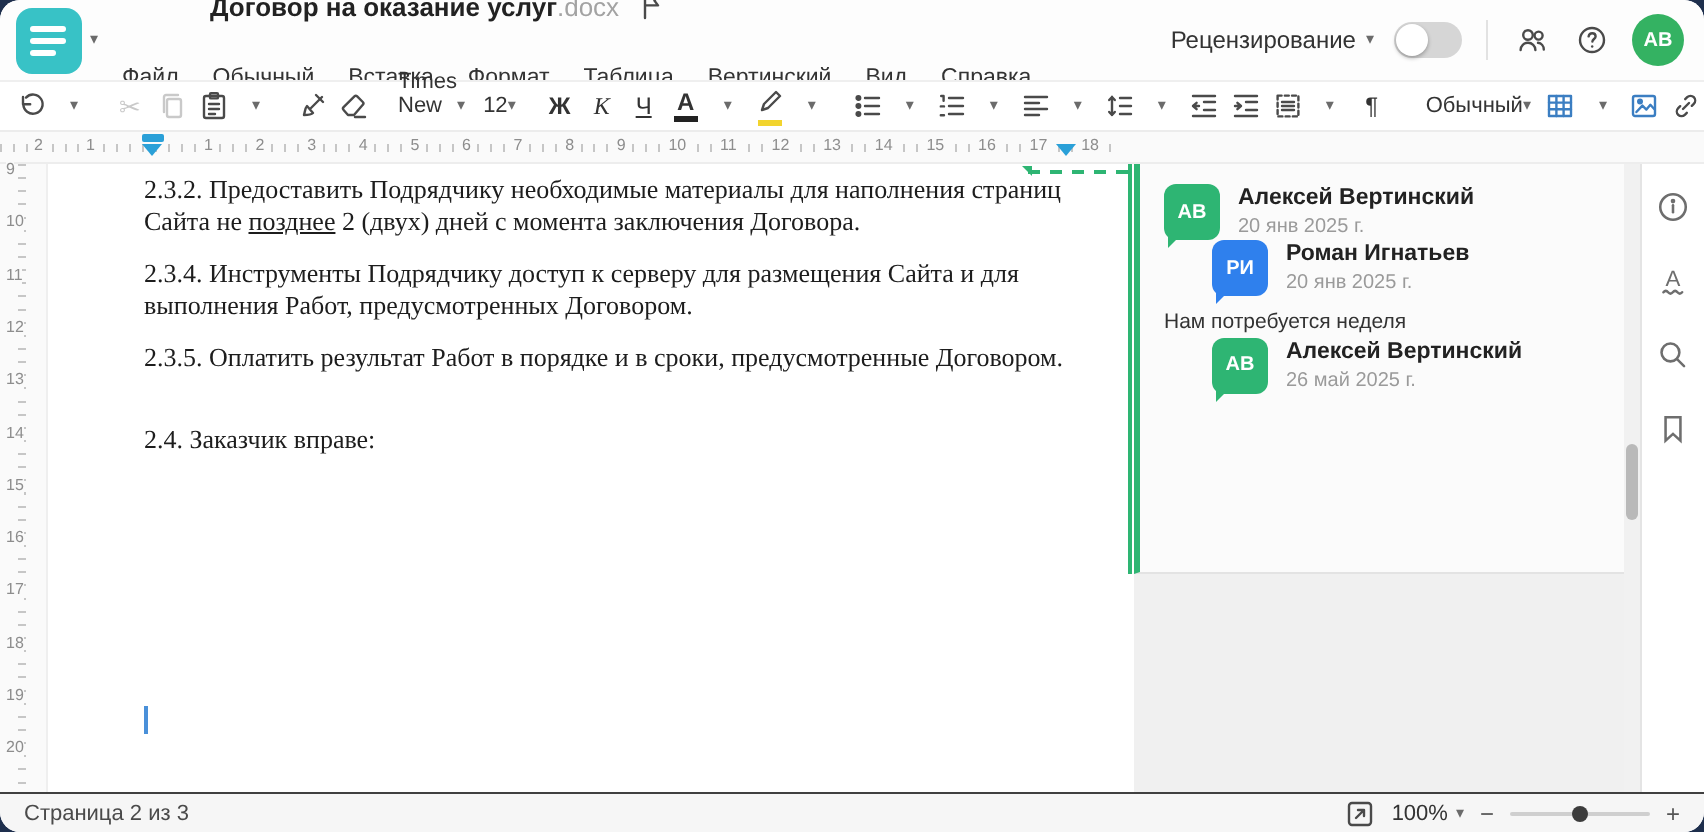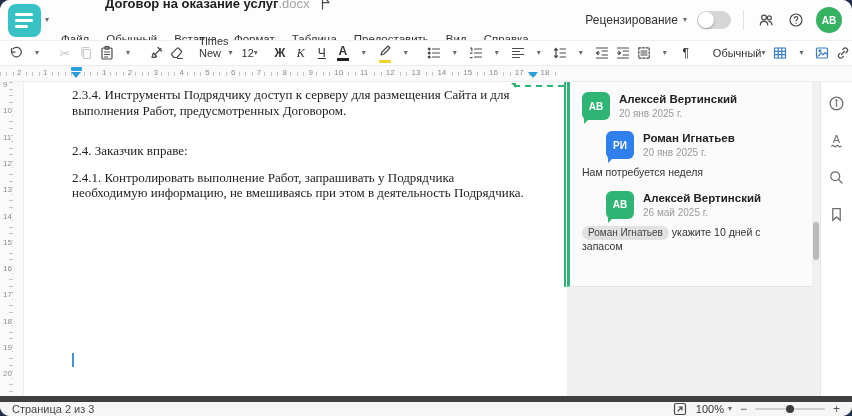--- a/index.html
+++ b/index.html
@@ -88,37 +88,37 @@
   .c-head { display:flex; gap:9px; align-items:flex-start; }
   .c-avatar { width:28px; height:28px; border-radius:6px; color:#fff; font-size:10px; font-weight:bold;
               display:flex; align-items:center; justify-content:center; position:relative; flex:0 0 28px; }
   .c-avatar::after { content:""; position:absolute; left:2px; bottom:-4px; width:0; height:0;
                      border-top:5px solid transparent; border-left:6px solid transparent; }
   .c-avatar.green { background:#2eb573; } .c-avatar.green::after { border-top-color:#2eb573; border-left-width:0; border-right:6px solid transparent; border-top-width:6px; }
   .c-avatar.blue { background:#2f80ed; } .c-avatar.blue::after { border-top-color:#2f80ed; border-left-width:0; border-right:6px solid transparent; border-top-width:6px; }
   .c-name { font-size:11.5px; font-weight:bold; color:#222; padding-top:1px; }
   .c-date { font-size:10px; color:#9a9a9a; margin-top:3px; }
   .c-body { font-size:10.5px; line-height:13.5px; color:#333; margin:7px 0 0 0; }
-  .c-reply { margin-left:24px; margin-top:11px; }
+  .c-reply { margin-left:24px; }
   .c-reply .c-body { margin-left:0; }
   .mention-chip { display:inline-block; background:#e1e1e1; border-radius:8px; padding:0 6px;
                   font-size:10px; color:#444; line-height:14px; }
   .panel-scrollbar { position:absolute; right:0; top:0; bottom:0; width:8px; background:#f1f1f1; }
   .panel-scrollbar .thumb { position:absolute; left:1px; width:6px; top:140px; height:38px;
                             background:#b9b9b9; border-radius:3px; }
 
   
   .right-rail { flex:0 0 32px; background:#fff; border-left:1px solid #e4e4e4;
                 display:flex; flex-direction:column; align-items:center; padding-top:12px; gap:19px; }
   .rail-ic { width:18px; height:18px; display:flex; align-items:center; justify-content:center; }
   .rail-ic svg path, .rail-ic svg circle { fill:none; stroke:#6e6e6e; stroke-width:1.2; stroke-linecap:round; }
   .rail-ic svg text { fill:#6e6e6e; stroke:none; font-family:"Liberation Sans",sans-serif; }
 
   
-  .statusbar { height:20px; flex:0 0 20px; background:#f6f6f6; border-top:6px solid #404040;
+  .statusbar { height:20px; flex:0 0 20px; background:#f6f6f6; border-top:1px solid #404040;
                display:flex; align-items:center; padding:0 12px; font-size:11px; color:#4a4a4a; }
   .sb-left { display:flex; gap:22px; }
   .sb-right { margin-left:auto; display:flex; align-items:center; gap:8px; }
   .zoom-val { display:flex; align-items:center; gap:4px; font-size:11px; color:#333; }
   .slider { width:70px; height:2px; background:#cfcfcf; border-radius:1px; position:relative; }
   .slider .knob { position:absolute; top:-3px; left:45%; width:8px; height:8px; border-radius:50%; background:#3c3c3c; }
   .sb-btn { color:#555; font-size:12px; display:flex; align-items:center; }
 </style>
 </head>
 <body>
@@ -140,21 +140,21 @@
         <svg class="ic" width="14" height="14" viewBox="0 0 16 16">
             <path d="M4.5 2.5v11.5M4.5 3h6.5l-1.8 2.3 1.8 2.4H4.5"></path>
           </svg>
       </div>
       <nav class="menubar">
         <span>Файл</span>
         <span>Обычный</span>
         <span>Вставка</span>
         <span>Формат</span>
         <span>Таблица</span>
-        <span>Предоставить</span>
+        <span>Вертинский</span>
         <span>Вид</span>
         <span>Справка</span>
       </nav>
     </div>
     <div class="header-right">
       <div class="review-label">
         <span>Рецензирование</span>
           <span class="caret">▾</span>
       </div>
       <div class="toggle">
@@ -383,24 +383,25 @@
         <span class="vnum" style="top: 154.8px;">15</span>
         <span class="vnum" style="top: 181.1px;">16</span>
         <span class="vnum" style="top: 207.4px;">17</span>
         <span class="vnum" style="top: 233.7px;">18</span>
         <span class="vnum" style="top: 260px;">19</span>
         <span class="vnum" style="top: 286.3px;">20</span>
       </div>
 
     <div class="page">
       <div class="doc-text">
+        <p><span>2.3.2. Предоставить Подрядчику необходимые материалы для наполнения страниц Сайта не </span><span class="u">позднее</span><span> 2 (двух) дней с момента заключения Договора.</span></p>
         <p>2.3.4. Инструменты Подрядчику доступ к серверу для размещения Сайта и для выполнения Работ, предусмотренных Договором.</p>
+        <p>2.3.5. Оплатить результат Работ в порядке и в сроки, предусмотренные Договором.</p>
         <div class="doc-spacer"></div>
         <p>2.4. Заказчик вправе:</p>
-        <p>2.4.1. Контролировать выполнение Работ, запрашивать у Подрядчика необходимую информацию, не вмешиваясь при этом в деятельность Подрядчика.</p>
       </div>
       <div class="cursor"></div>
       <div class="anchor-tip"></div>
       <div class="anchor-dash"></div>
       <div class="green-vline"></div>
     </div>
 
     <aside class="comments">
       <div class="thread-card">
 
@@ -426,21 +427,20 @@
         </div>
 
         <div class="c-reply">
           <div class="c-head">
             <div class="c-avatar green">АВ</div>
             <div>
               <div class="c-name">Алексей Вертинский</div>
               <div class="c-date">26 май 2025 г.</div>
             </div>
           </div>
-          <div class="c-body" style="margin-left:-24px"><span class="mention-chip">Роман Игнатьев</span><span> укажите 10 дней с запасом</span></div>
         </div>
 
       </div>
       <div class="panel-scrollbar">
           <div class="thumb"></div>
         </div>
     </aside>
 
     <div class="right-rail">
       <div class="rail-ic">

